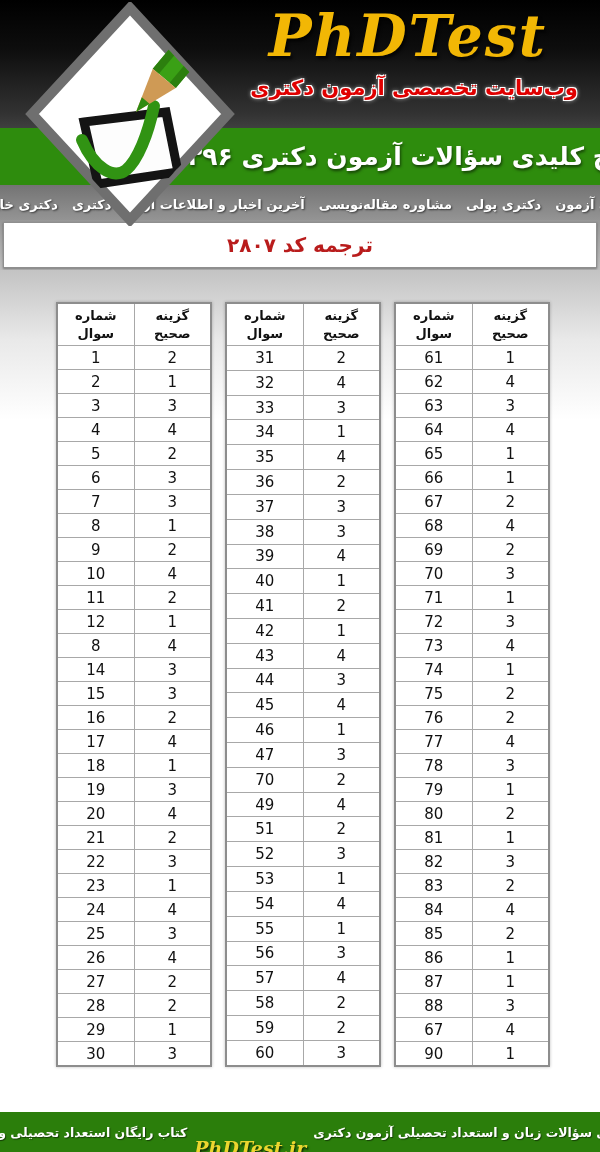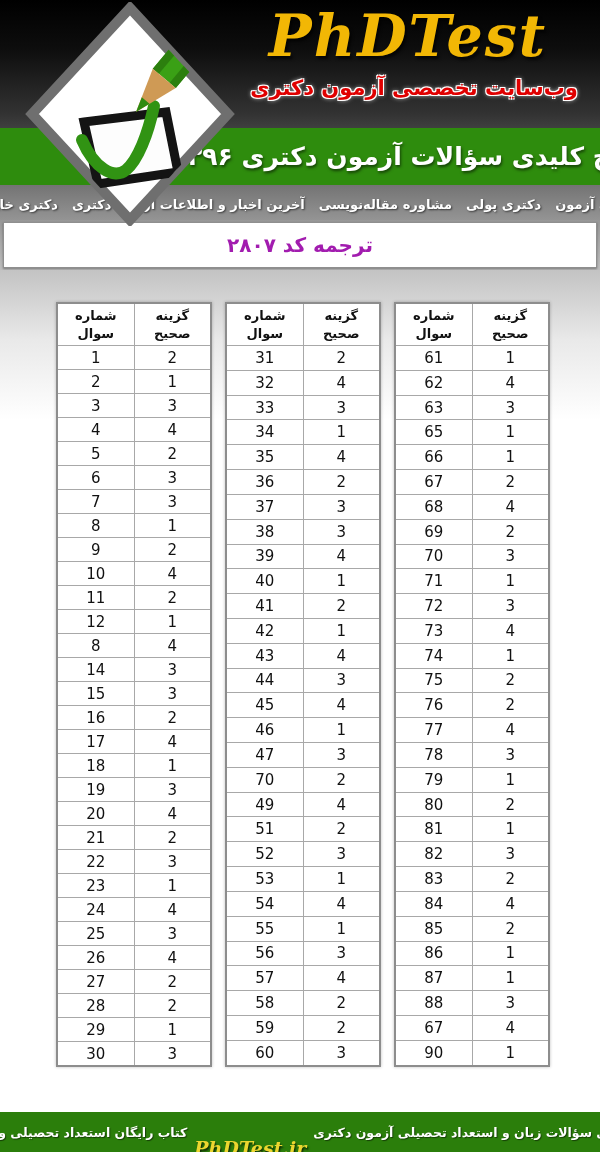--- a/index.html
+++ b/index.html
@@ -53,21 +53,21 @@
   .sub-header{
     flex:0 0 auto;height:50px;
     background:linear-gradient(180deg,#979797,#bdbdbd);
     padding:2px 3px 0;box-sizing:border-box;
   }
   .code-box{
     height:44px;background:#fff;border:1px solid #8f8f8f;
     display:flex;align-items:center;justify-content:center;
     box-shadow:0 1px 2px rgba(0,0,0,.35);
   }
-  .code-text{color:#a21caf;font-size:20px;font-weight:bold;}
+  .code-text{color:#b91c1c;font-size:20px;font-weight:bold;}
   
   .main{
     flex:1 1 auto;
     background:linear-gradient(180deg,#c3c3c3 0px,#e9e9e9 70px,#ffffff 150px);
   }
   .tables-row{
     display:flex;justify-content:center;gap:7px;padding-top:32px;
   }
   table.answers{
     border-collapse:collapse;background:#fff;
@@ -434,20 +434,24 @@
           </tr>
           <tr>
             <td>62</td>
             <td>4</td>
           </tr>
           <tr>
             <td>63</td>
             <td>3</td>
           </tr>
           <tr>
+            <td>64</td>
+            <td>4</td>
+          </tr>
+          <tr>
             <td>65</td>
             <td>1</td>
           </tr>
           <tr>
             <td>66</td>
             <td>1</td>
           </tr>
           <tr>
             <td>67</td>
             <td>2</td>

